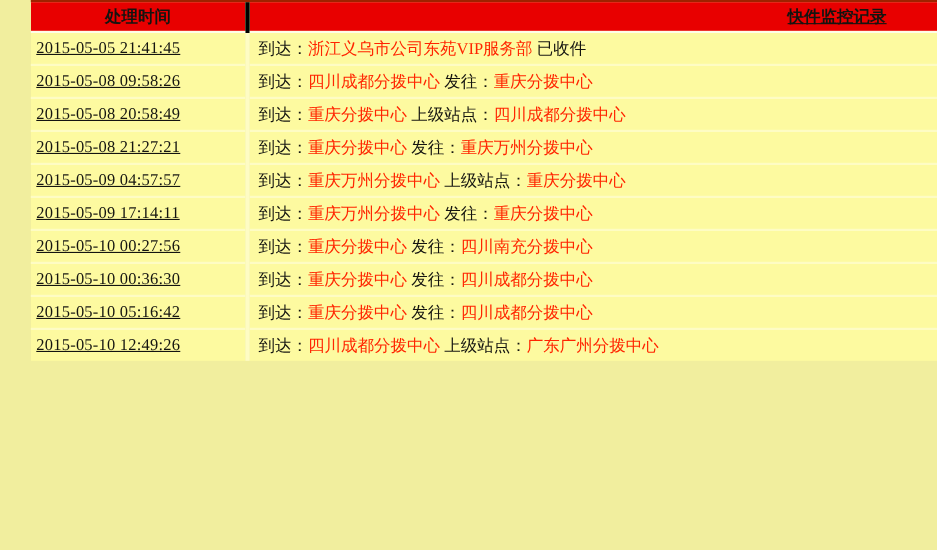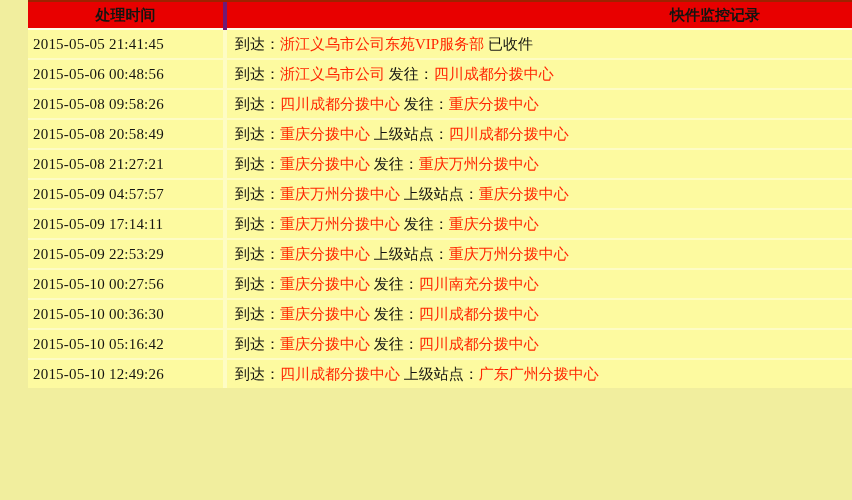--- a/index.html
+++ b/index.html
@@ -35,42 +35,44 @@
     font-size:15px;
     font-weight:bold;
     height:26px;
     padding:0;
     border-bottom:2px solid var(--header-sep);
     white-space:nowrap;
     overflow:hidden;
   }
   thead th.th-time{
     text-align:center;
-    border-right:4px solid #701a75;
+    border-right:4px solid #000000;
   }
   thead th.th-record{
-    text-align:left;
+    text-align:center;
     padding-left:443px;
+    text-decoration:underline;
   }
   tbody td{
     height:28px;
     padding:0;
     font-size:15px;
     color:var(--text-black);
     border-bottom:2px solid var(--row-sep);
     background:var(--row-bg);
     white-space:nowrap;
     overflow:hidden;
     vertical-align:middle;
   }
   tbody tr:last-child td{border-bottom:none;}
   td.time-cell{
     padding-left:5px;
     border-right:4px solid var(--row-sep);
     letter-spacing:0.2px;
+    text-decoration:underline;
   }
   td.record-cell{padding-left:8px;}
   .seg-red{color:var(--text-red);text-align:right;}
   .seg-black{color:var(--text-black);text-align:right;}
 </style>
 </head>
 <body>
 
 <div class="page">
   <div class="tracking-table-wrap">
@@ -84,46 +86,38 @@
           <th class="th-time">处理时间</th>
           <th class="th-record">快件监控记录</th>
         </tr>
       </thead>
       <tbody>
           <tr>
             <td class="time-cell">2015-05-05 21:41:45</td>
             <td class="record-cell"><span class="seg-black">到达：</span><span class="seg-red">浙江义乌市公司东苑VIP服务部</span><span class="seg-black"> 已收件</span></td>
           </tr>
           <tr>
-            <td class="time-cell">2015-05-06 00:48:56</td>
-            <td class="record-cell"><span class="seg-black">到达：</span><span class="seg-red">浙江义乌市公司</span><span class="seg-black"> 发往：</span><span class="seg-red">四川成都分拨中心</span></td>
-          </tr>
-          <tr>
             <td class="time-cell">2015-05-08 09:58:26</td>
             <td class="record-cell"><span class="seg-black">到达：</span><span class="seg-red">四川成都分拨中心</span><span class="seg-black"> 发往：</span><span class="seg-red">重庆分拨中心</span></td>
           </tr>
           <tr>
             <td class="time-cell">2015-05-08 20:58:49</td>
             <td class="record-cell"><span class="seg-black">到达：</span><span class="seg-red">重庆分拨中心</span><span class="seg-black"> 上级站点：</span><span class="seg-red">四川成都分拨中心</span></td>
           </tr>
           <tr>
             <td class="time-cell">2015-05-08 21:27:21</td>
             <td class="record-cell"><span class="seg-black">到达：</span><span class="seg-red">重庆分拨中心</span><span class="seg-black"> 发往：</span><span class="seg-red">重庆万州分拨中心</span></td>
           </tr>
           <tr>
             <td class="time-cell">2015-05-09 04:57:57</td>
             <td class="record-cell"><span class="seg-black">到达：</span><span class="seg-red">重庆万州分拨中心</span><span class="seg-black"> 上级站点：</span><span class="seg-red">重庆分拨中心</span></td>
           </tr>
           <tr>
             <td class="time-cell">2015-05-09 17:14:11</td>
             <td class="record-cell"><span class="seg-black">到达：</span><span class="seg-red">重庆万州分拨中心</span><span class="seg-black"> 发往：</span><span class="seg-red">重庆分拨中心</span></td>
-          </tr>
-          <tr>
-            <td class="time-cell">2015-05-09 22:53:29</td>
-            <td class="record-cell"><span class="seg-black">到达：</span><span class="seg-red">重庆分拨中心</span><span class="seg-black"> 上级站点：</span><span class="seg-red">重庆万州分拨中心</span></td>
           </tr>
           <tr>
             <td class="time-cell">2015-05-10 00:27:56</td>
             <td class="record-cell"><span class="seg-black">到达：</span><span class="seg-red">重庆分拨中心</span><span class="seg-black"> 发往：</span><span class="seg-red">四川南充分拨中心</span></td>
           </tr>
           <tr>
             <td class="time-cell">2015-05-10 00:36:30</td>
             <td class="record-cell"><span class="seg-black">到达：</span><span class="seg-red">重庆分拨中心</span><span class="seg-black"> 发往：</span><span class="seg-red">四川成都分拨中心</span></td>
           </tr>
           <tr>

